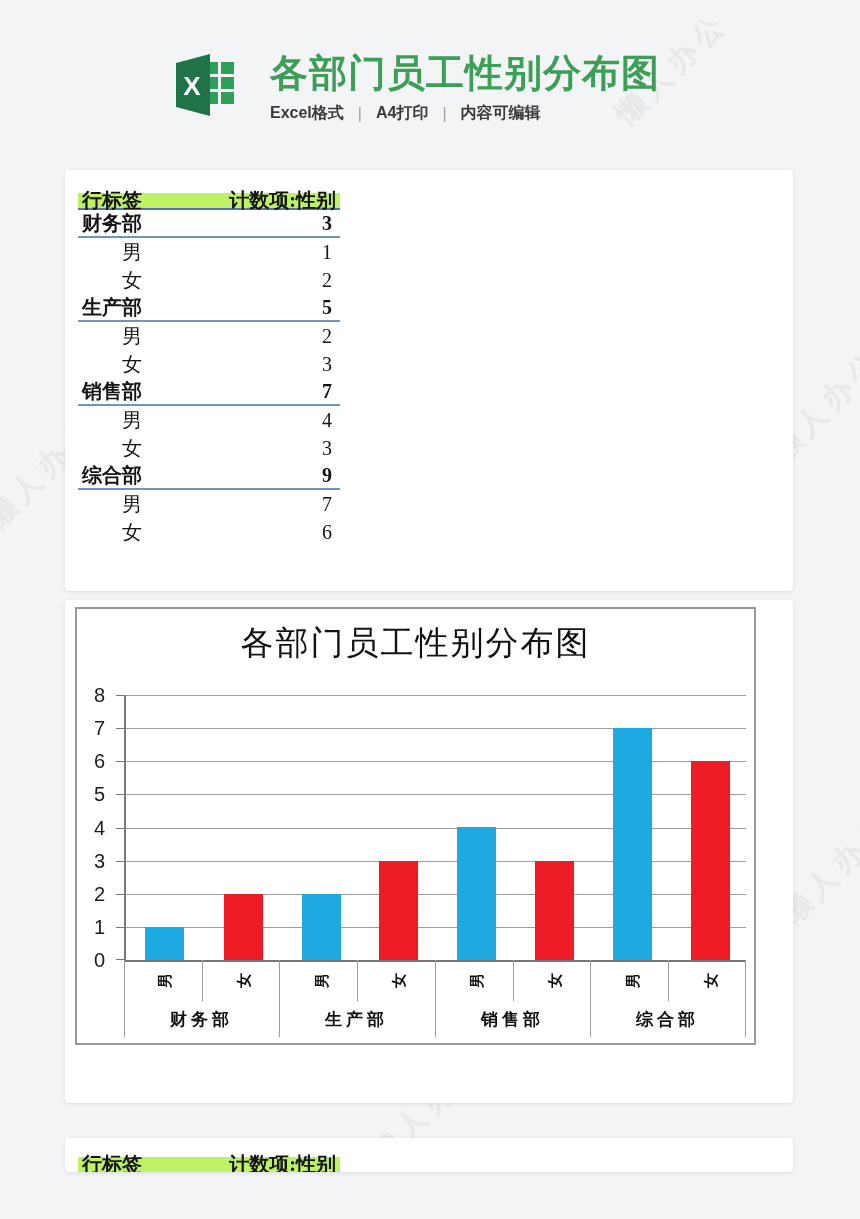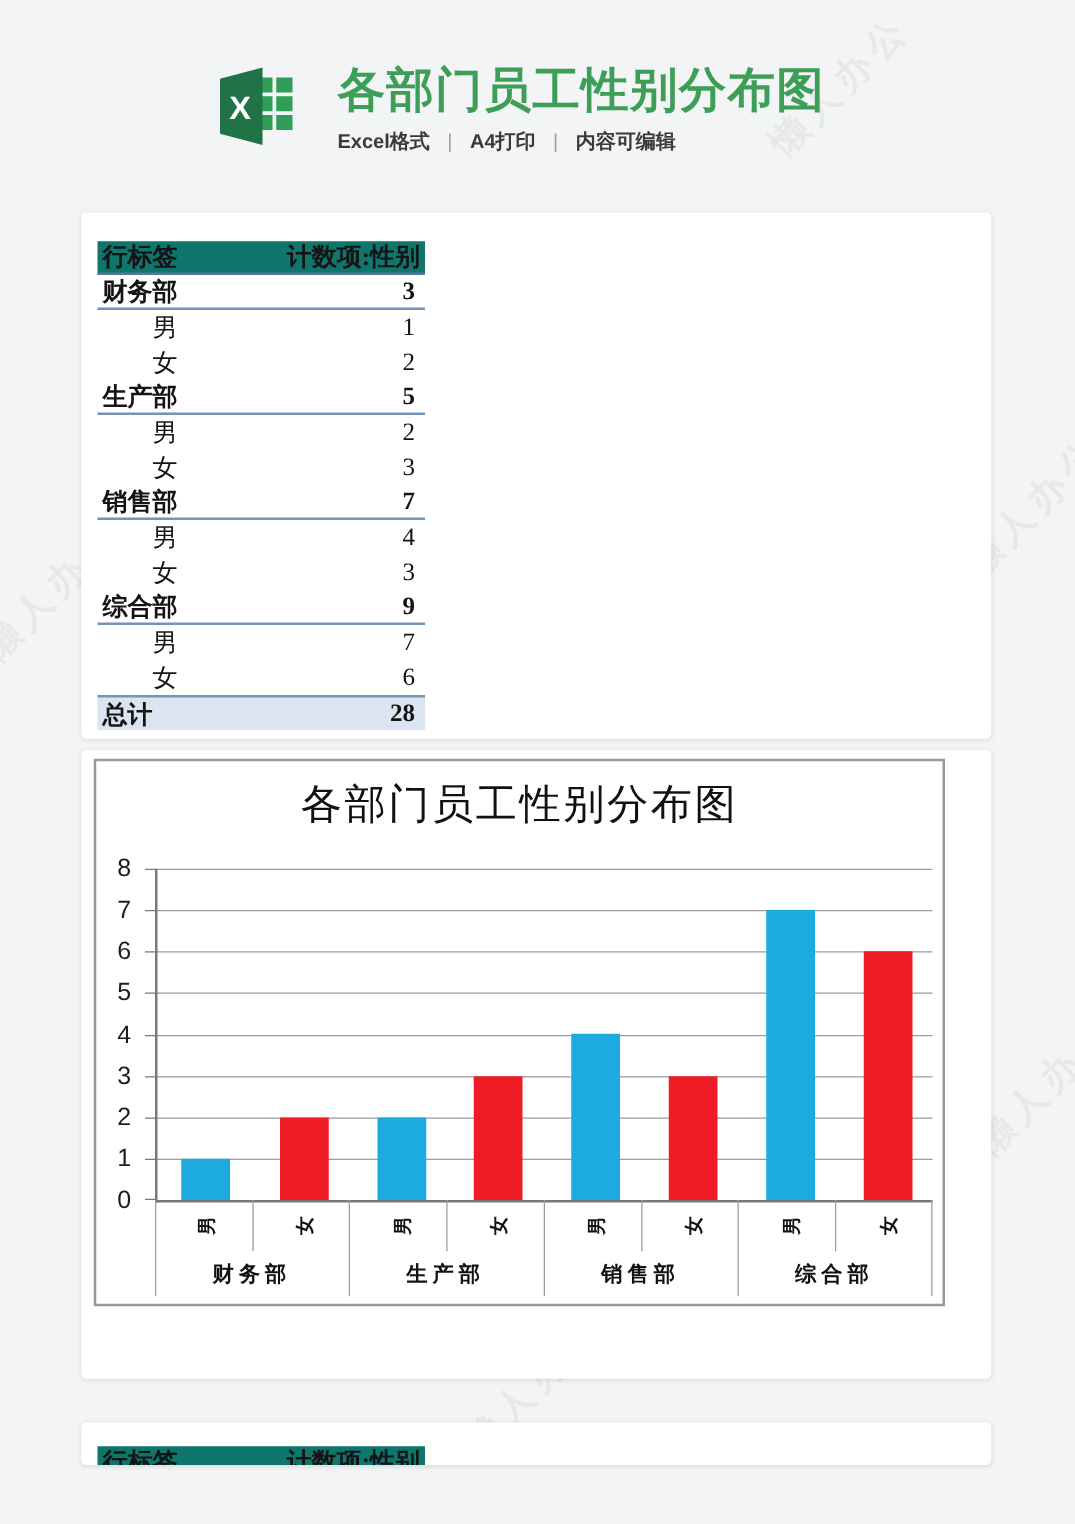--- a/index.html
+++ b/index.html
@@ -40,21 +40,21 @@
   
   .ptable {
     position:absolute; left:13px; top:23px; width:262px;
     font-family:"Liberation Serif","DejaVu Serif",serif; color:#141414;
   }
   #card-bottom .ptable { top:19px; }
   .prow { display:flex; justify-content:space-between; align-items:center; height:28px; font-size:20px; }
   .prow .lbl { padding-left:4px; white-space:nowrap; }
   .prow .val { padding-right:8px; }
   .phead {
-    height:27px; background:#0f766e; font-weight:bold;
+    height:17px; background:#bef264; font-weight:bold;
     border-bottom:2px solid #54779f;
   }
   .phead .val { padding-right:4px; }
   .prow.group { font-weight:bold; border-bottom:2px solid #7493b8; }
   .prow.item .lbl { padding-left:44px; }
   .prow.total { font-weight:bold; background:#dbe5f1; border-top:2px solid #7493b8; }
   
   #chart-frame {
     position:absolute; left:10px; top:7px; width:681px; height:438px;
     border:2px solid #999999; background:#ffffff;
@@ -181,24 +181,20 @@
         <span class="lbl">综合部</span>
         <span class="val">9</span>
       </div>
       <div class="prow item">
         <span class="lbl">男</span>
         <span class="val">7</span>
       </div>
       <div class="prow item">
         <span class="lbl">女</span>
         <span class="val">6</span>
-      </div>
-      <div class="prow total">
-        <span class="lbl">总计</span>
-        <span class="val">28</span>
       </div>
     </div>
   </div>
 
   <div class="card" id="card-chart">
     <div id="chart-frame">
       <div id="chart-title">各部门员工性别分布图</div>
 
       <div id="ylabels">
         <span style="top:-11px;">8</span>

